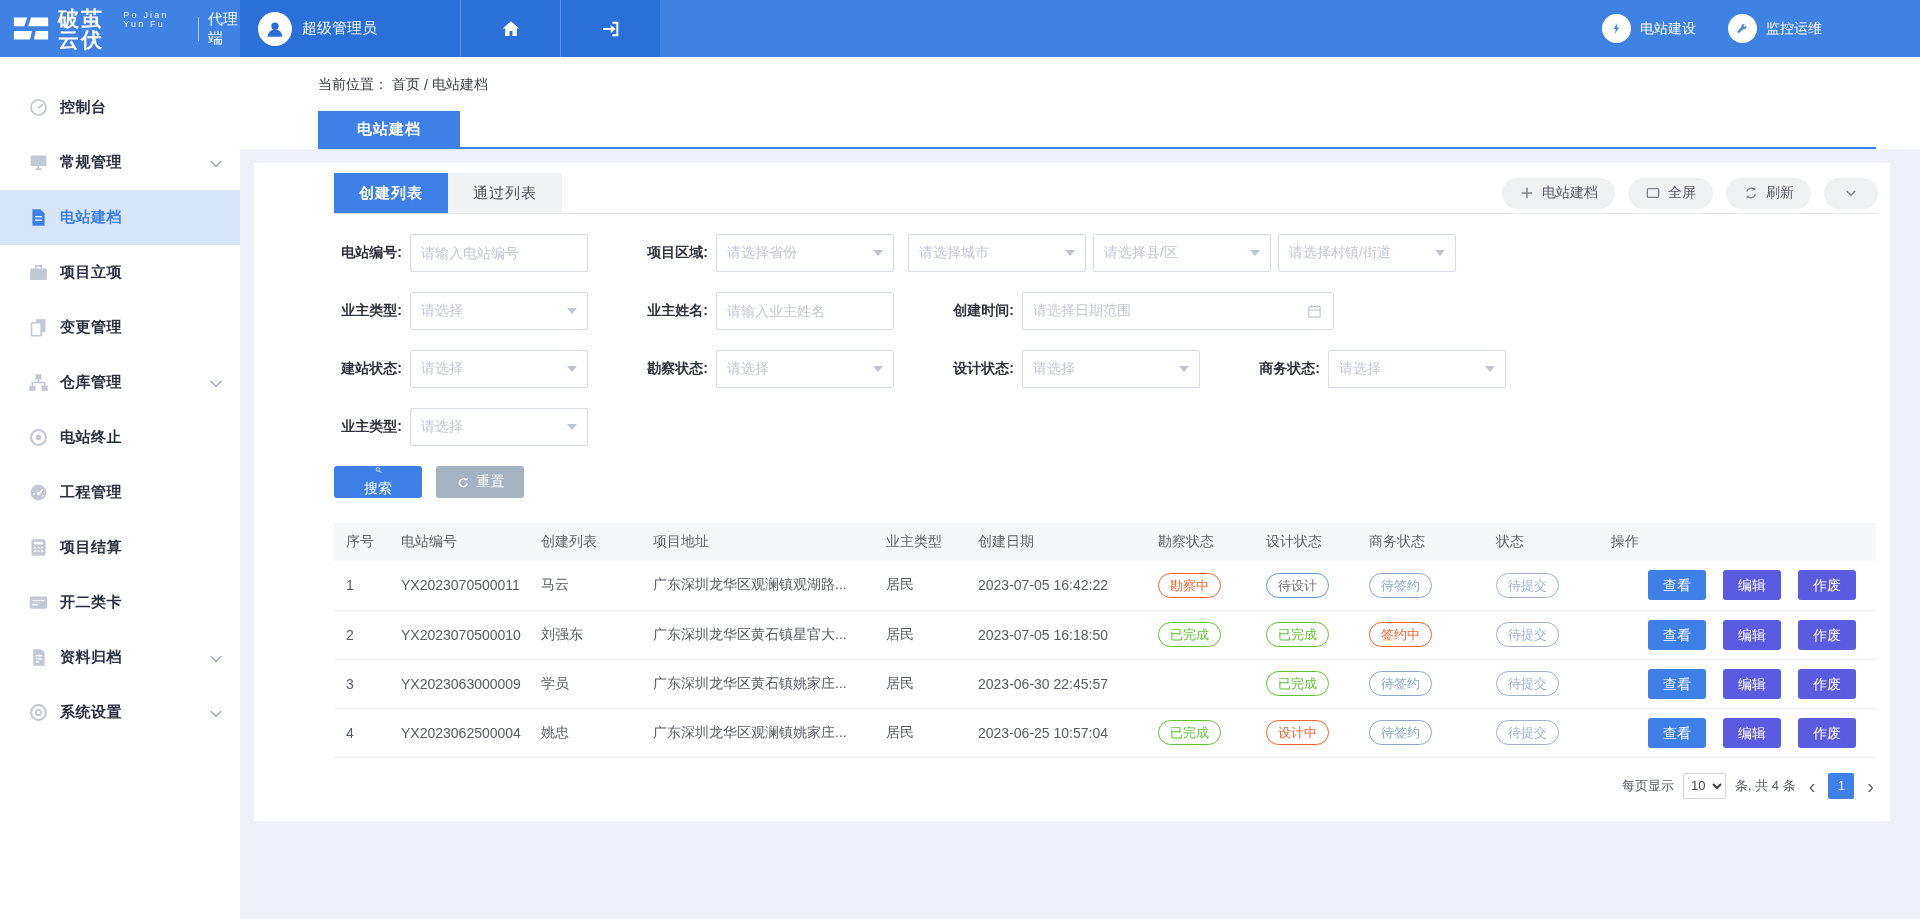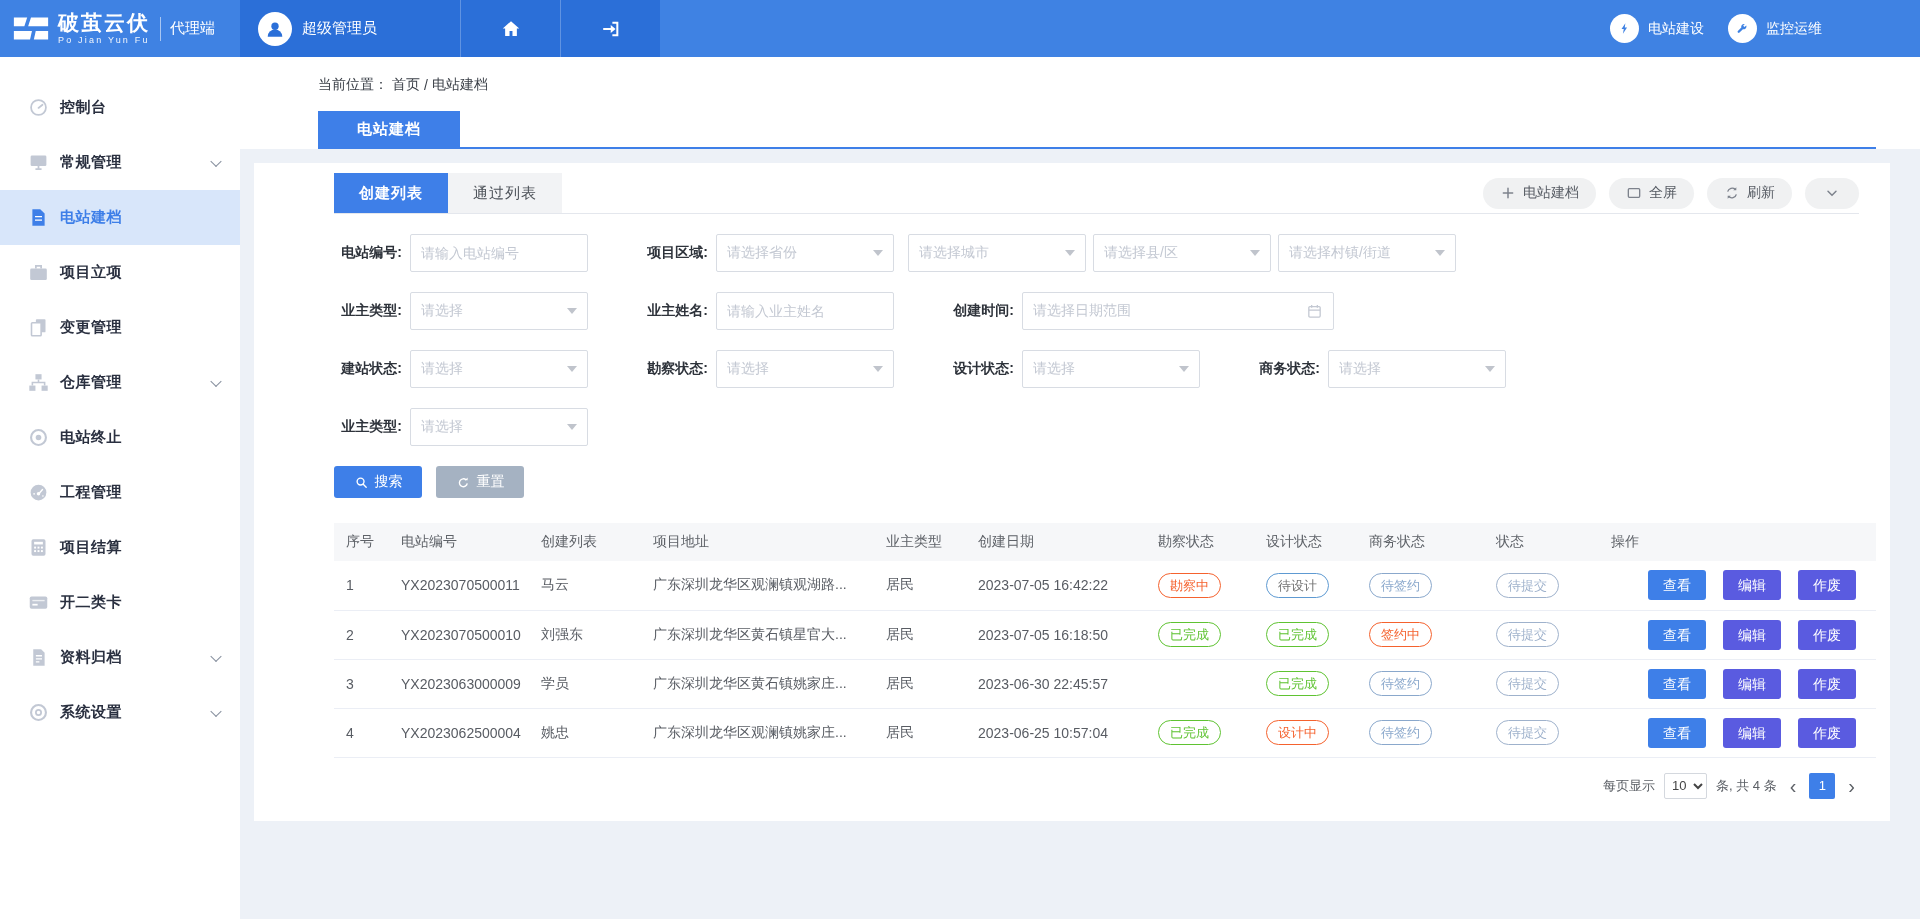--- a/index.html
+++ b/index.html
@@ -3,34 +3,34 @@
 <meta charset="utf-8">
 <style>
   * { margin:0; padding:0; box-sizing:border-box; }
   html,body { width:1920px; height:919px; overflow:hidden;
     font-family:"Liberation Sans","DejaVu Sans",sans-serif; background:#edf1f7; color:#333; }
 
   
   .header { position:absolute; top:0; left:0; width:1920px; height:57px; background:#3f82e3; display:flex; color:#fff; z-index:20; }
   .logo-block { width:240px; display:flex; align-items:center; padding-left:12px; }
   .logo-mark { width:38px; height:30px; margin-right:8px; flex:none; }
-  .logo-txt { display:flex; flex-direction:column; line-height:1; margin-right:10px; }
+  .logo-txt { display:flex; flex-direction:row; line-height:1; margin-right:10px; }
   .logo-title { font-size:21px; font-weight:700; letter-spacing:2px; }
   .logo-sub { font-size:9px; letter-spacing:2.2px; margin-top:3px; opacity:.92; }
   .logo-div { width:1px; height:24px; background:rgba(255,255,255,.55); margin-right:9px; }
   .edition { font-size:15px; }
   .hdr-dark { display:flex; background:#2b6fd8; height:57px; }
   .hdr-cell { display:flex; align-items:center; justify-content:center; border-left:1px solid rgba(255,255,255,.25); cursor:pointer; }
   .hdr-user { width:220px; justify-content:flex-start; padding-left:18px; border-left:none; }
   .avatar { width:34px; height:34px; border-radius:50%; background:#fff; display:flex; align-items:center; justify-content:center; margin-right:10px; flex:none; }
   .avatar svg { width:22px; height:22px; color:#2b6fd8; }
   .hdr-user-name { font-size:15px; }
   .hdr-ico-cell { width:100px; }
   .hdr-ico-cell svg { width:22px; height:22px; }
-  .hdr-right { margin-left:auto; display:flex; align-items:center; gap:24px; padding-right:98px; }
+  .hdr-right { margin-left:auto; display:flex; align-items:center; gap:32px; padding-right:98px; }
   .quick { display:flex; align-items:center; gap:9px; cursor:pointer; }
   .qcircle { width:29px; height:29px; border-radius:50%; background:#fff; display:flex; align-items:center; justify-content:center; }
   .qcircle svg { width:17px; height:17px; }
   .quick span { font-size:14px; }
 
   
   .sidebar { position:absolute; top:57px; left:0; width:240px; height:862px; background:#fff; }
   .sidebar ul { list-style:none; padding-top:23px; }
   .side-item { position:relative; height:55px; display:flex; align-items:center; padding-left:28px; cursor:pointer; }
   .side-ico { width:21px; height:21px; color:#c2c8d4; margin-right:11px; flex:none; }
@@ -44,21 +44,21 @@
 
   
   .main { position:absolute; top:57px; left:240px; width:1680px; height:862px; }
   .crumbbar { height:56px; background:#fff; display:flex; align-items:center; padding-left:78px; font-size:14px; color:#3a3f47; }
   .crumbbar .crumb-link { cursor:pointer; }
   .crumbbar span { margin-right:4px;text-align:center; }
   .tabstrip { background:#fff; padding:0 44px 0 78px; }
   .tabline { border-bottom:2px solid #3e7fe8; height:36px; display:flex; align-items:flex-end; }
   .page-tab { width:142px; height:36px; background:#3e7fe8; color:#fff; display:flex; align-items:center; justify-content:center; font-size:15px; font-weight:600; letter-spacing:1px; cursor:pointer; }
 
-  .card { margin:14px 30px 0 14px; height:658px; background:#fff; padding:10px 31px 0 80px; }
+  .card { margin:14px 30px 0 14px; height:658px; background:#fff; padding:10px 12px 0 80px; }
 
   
   .toolbar { display:flex; align-items:center; border-bottom:1px solid #e4e7ed; height:41px; }
   .tab { height:40px; padding:0 25px; display:flex; align-items:center; font-size:15px; cursor:pointer; letter-spacing:1px; }
   .tab.active { background:#3e7fe8; color:#fff; font-weight:600; }
   .tab.inactive { background:#f2f3f5; color:#4c5158; }
   .toolbar-buttons { margin-left:auto; display:flex; align-items:center; gap:13px; }
   .pill { height:31px; border-radius:16px; background:#f0f1f2; color:#565b63; font-size:14px;
     display:flex; align-items:center; gap:7px; padding:0 17px; cursor:pointer; }
   .pill-ico { width:16px; height:16px; color:#7d828c; }
@@ -78,21 +78,21 @@
   .fld .ph { color:#c3c8d2; white-space:nowrap; overflow:hidden; }
   .caret { width:0; height:0; border-left:5px solid transparent; border-right:5px solid transparent;
     border-top:6px solid #c0c4cc; margin-left:auto; flex:none; }
   .fld.date { width:312px; }
   .cal { width:17px; height:17px; margin-left:auto; flex:none; }
 
   .btnrow { display:flex; gap:14px; }
   .btn { height:32px; border-radius:3px; color:#fff; font-size:14px; display:flex; align-items:center;
     justify-content:center; gap:6px; cursor:pointer; }
   .btn svg { width:15px; height:15px; }
-  .btn-search { width:88px; background:#3e7fe8; }
+  .btn-search { width:88px; background:#3e7fe8;flex-direction:column; }
   .btn-reset { width:88px; background:#a5b2c2; }
 
   
   .dtable { margin-top:25px; width:1542px; border-collapse:collapse; table-layout:fixed; }
   .dtable thead tr { background:#f6f7f9; height:38px; }
   .dtable th { font-size:14px; font-weight:400; color:#5e6268; text-align:left; padding-left:12px; white-space:nowrap; }
   .dtable td { height:49px; border-bottom:1px solid #ebeef5; font-size:14px; color:#585c63; padding-left:12px;
     white-space:nowrap; overflow:hidden; }
   .badge { display:inline-block; padding:5px 11px; border-radius:13px; border:1px solid; font-size:13px; line-height:1; background:#fff; }
   .tone-orange { color:#f5622e; border-color:#f5622e; }

